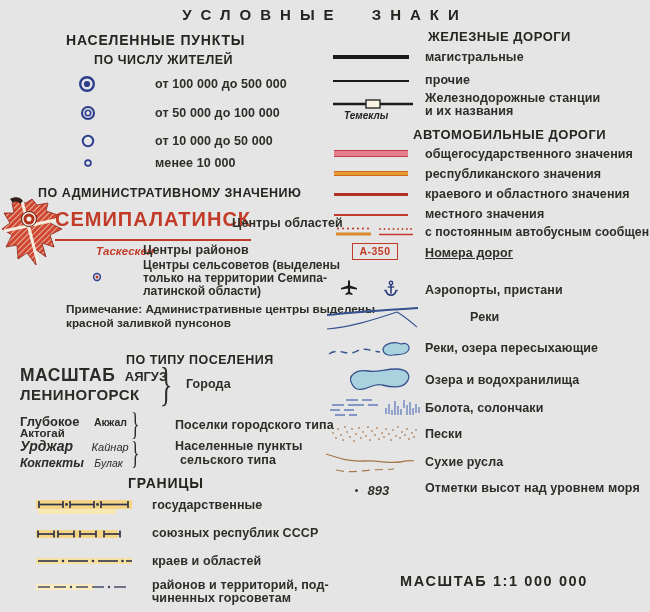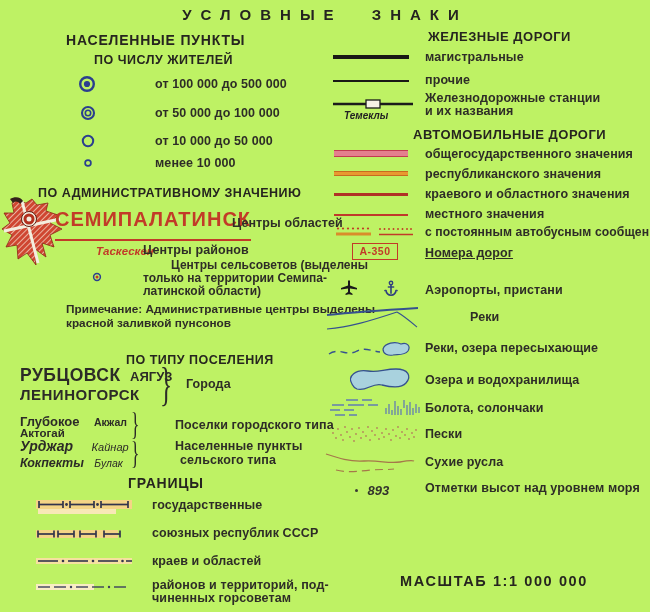--- a/index.html
+++ b/index.html
@@ -1,18 +1,18 @@
 <!DOCTYPE html>
 <html><head>
 <meta charset="utf-8">
 <style>
   html,body{margin:0;padding:0;background:#d8d4c6;}
   .page{
     position:relative;width:650px;height:612px;margin:0 auto;
-    background:#bef264;overflow:hidden;
+    background:#e5e5e5;overflow:hidden;
     font-family:"Liberation Sans",sans-serif;color:#2c2b27;
   }
   .abs{position:absolute;white-space:nowrap;}
   .title{
     width:650px;text-align:center;top:6px;left:0;
     font-size:15px;font-weight:bold;letter-spacing:9px;word-spacing:16px;color:#242420;
   }
   .h1{font-weight:bold;font-size:14px;letter-spacing:.8px;color:#26251f;}
   .h2{font-weight:bold;font-size:12.5px;letter-spacing:.5px;color:#26251f;}
   .lbl{font-weight:bold;font-size:12.5px;letter-spacing:.1px;color:#2e2d27;}
@@ -92,31 +92,31 @@
   <div class="abs oblast" style="left:55px;top:208px;">СЕМИПАЛАТИНСК</div>
   <div class="abs lbl" style="left:232px;top:216px;">Центры областей</div>
 
   <div class="abs red it" style="left:72px;top:245px;font-size:11.5px;font-weight:bold;margin-left:24px;">Таскескен</div>
   <div class="abs lbl" style="left:143px;top:243px;">Центры районов</div>
 
   <svg class="abs" style="left:91px;top:271px;" width="12" height="12">
     <circle cx="6" cy="6" r="3.4" fill="none" stroke="#2b3f8e" stroke-width="1.5"></circle>
       <circle cx="6" cy="6" r="1.5" fill="#c23b28"></circle>
   </svg>
-  <div class="abs lbl-sm" style="left:143px;top:258px;margin-left:28px;">Центры сельсоветов (выделены</div>
+  <div class="abs lbl-sm" style="left:143px;top:258px;">Центры сельсоветов (выделены</div>
   <div class="abs lbl-sm" style="left:143px;top:271px;">только на территории Семипа-</div>
   <div class="abs lbl-sm" style="left:143px;top:284px;">латинской области)</div>
 
   <div class="abs lbl-sm" style="left:66px;top:302px;font-size:11.8px;">Примечание: Административные центры выделены</div>
   <div class="abs lbl-sm" style="left:66px;top:316px;font-size:11.8px;">красной заливкой пунсонов</div>
 
   <div class="abs h2" style="left:98px;top:353px;padding-left:28px;">ПО ТИПУ ПОСЕЛЕНИЯ</div>
 
   <div class="abs" style="left:20px;top:365px;">
-    <span style="font-size:17.5px;font-weight:bold;letter-spacing:.5px;">РУБЦОВСК</span>
+    <span style="font-size:17.5px;font-weight:bold;letter-spacing:.5px;">МАСШТАБ</span>
     <span style="font-size:13px;font-weight:bold;margin-left:5px;">АЯГУЗ</span>
   </div>
   <div class="abs" style="left:20px;top:386px;font-size:15px;font-weight:bold;letter-spacing:.5px;text-align:center;">ЛЕНИНОГОРСК</div>
   <div class="abs brace" style="left:160px;top:362px;font-size:46px;">}</div>
   <div class="abs lbl" style="left:186px;top:377px;">Города</div>
 
   <div class="abs" style="left:20px;top:412px;">
     <span style="font-size:13px;font-weight:bold;">Глубокое</span>
     <span style="font-size:10.5px;font-weight:bold;margin-left:10px;">Акжал</span>
   </div>

